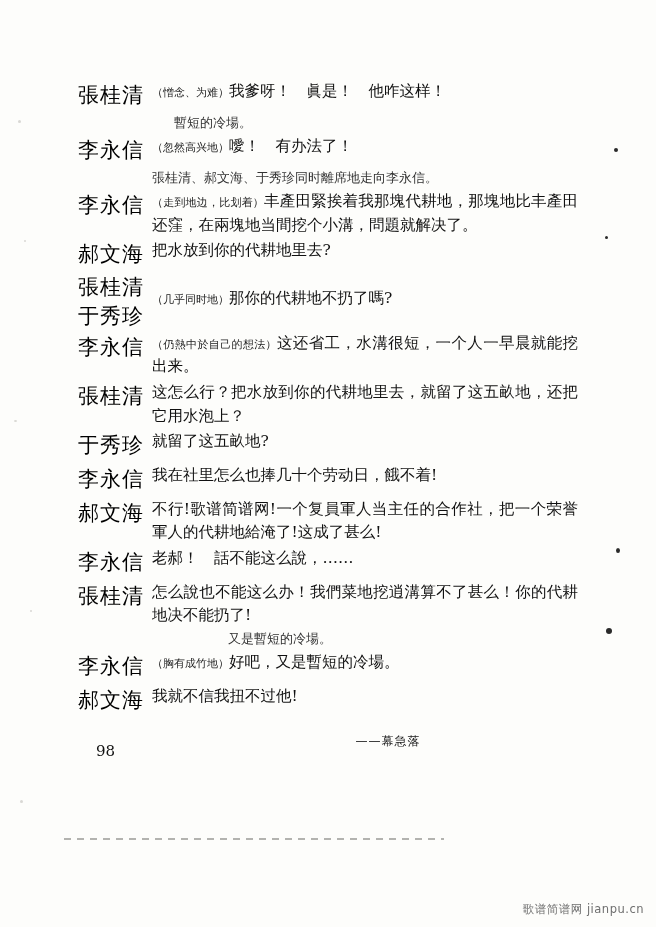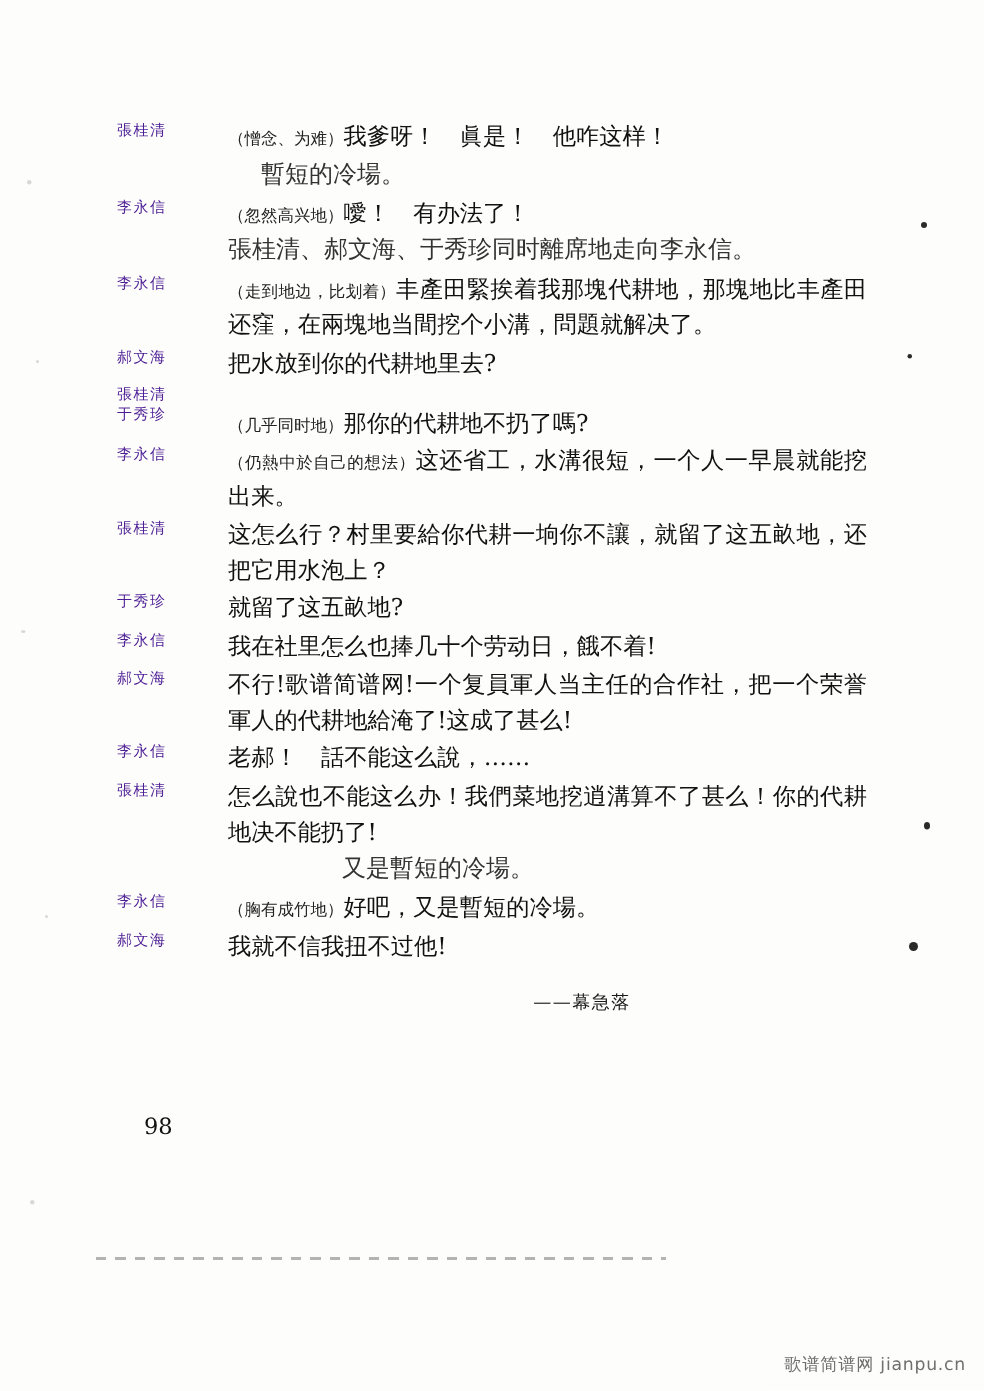--- a/index.html
+++ b/index.html
@@ -41,24 +41,24 @@
   .line {
     display: flex;
     align-items: flex-start;
     margin-bottom: 2px;
     line-height: 1.52;
   }
 
   .speaker {
     width: 74px;
     flex: 0 0 74px;
-    font-size: 10px;
+    font-size: 21px;
     letter-spacing: 1px;
     font-family: "DejaVu Serif", serif;
-    color: #4c1d95;
+    color: #000000;
     white-space: nowrap;
   }
   .speaker.two-row {
     line-height: 1.35;
   }
 
   .body {
     flex: 1;
     font-size: 15.5px;
     font-family: "DejaVu Serif", serif;
@@ -67,21 +67,21 @@
   }
 
   .stage {
     font-size: 11px;
     color: #222;
     font-family: Liberation Sans, sans-serif;
   }
 
   
   .stage-block {
-    font-size: 16px;
+    font-size: 13px;
     color: #333;
     font-family: Liberation Serif, serif;
     margin: 0 0 3px 0;
     line-height: 1.4;
   }
   .stage-block.indent1 { margin-left: 74px; }
   .stage-block.indent2 { margin-left: 96px; }
   .stage-block.indent3 { margin-left: 150px; }
 
   .curtain {
@@ -181,21 +181,21 @@
       <div class="body" style="padding-top:14px;"><span class="stage">（几乎同时地）</span><span>那你的代耕地不扔了嗎?</span></div>
     </div>
 
     <div class="line">
       <div class="speaker">李永信</div>
       <div class="body"><span class="stage">（仍熱中於自己的想法）</span><span>这还省工，水溝很短，一个人一早晨就能挖出来。</span></div>
     </div>
 
     <div class="line">
       <div class="speaker">張桂清</div>
-      <div class="body"><span class="stage"></span><span>这怎么行？村里要給你代耕一垧你不讓，就留了这五畝地，还把它用水泡上？</span></div>
+      <div class="body"><span class="stage"></span><span>这怎么行？把水放到你的代耕地里去，就留了这五畝地，还把它用水泡上？</span></div>
     </div>
 
     <div class="line">
       <div class="speaker">于秀珍</div>
       <div class="body"><span class="stage"></span><span>就留了这五畝地?</span></div>
     </div>
 
     <div class="line">
       <div class="speaker">李永信</div>
       <div class="body"><span class="stage"></span><span>我在社里怎么也捧几十个劳动日，餓不着!</span></div>

